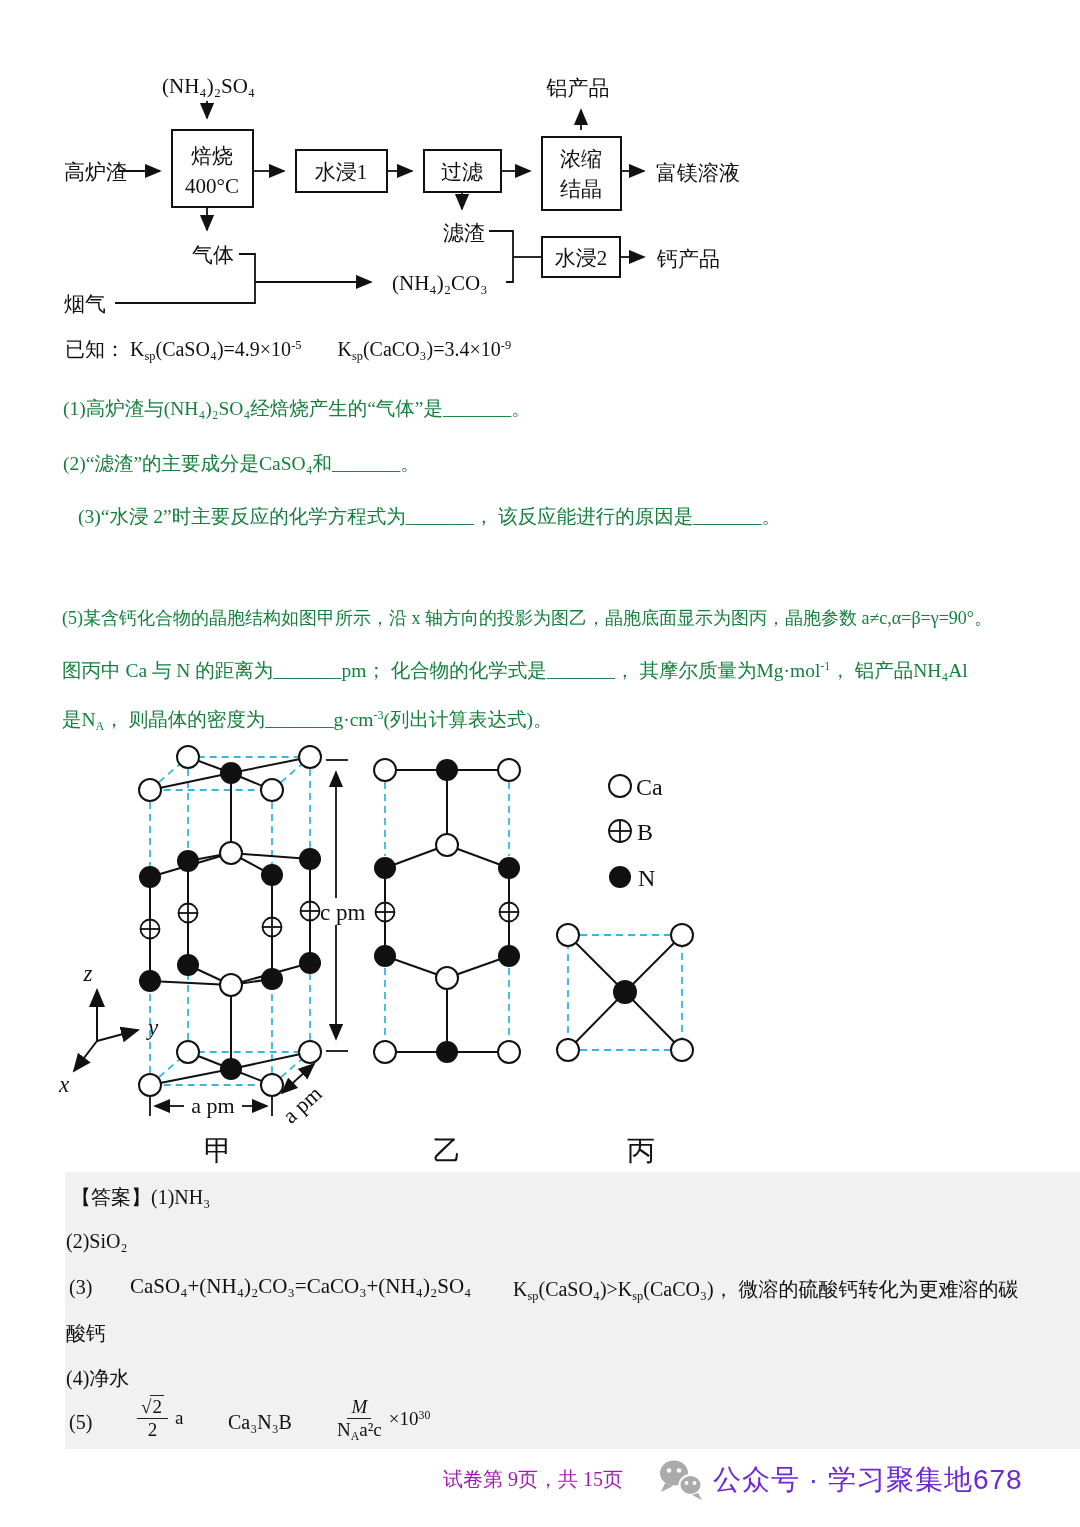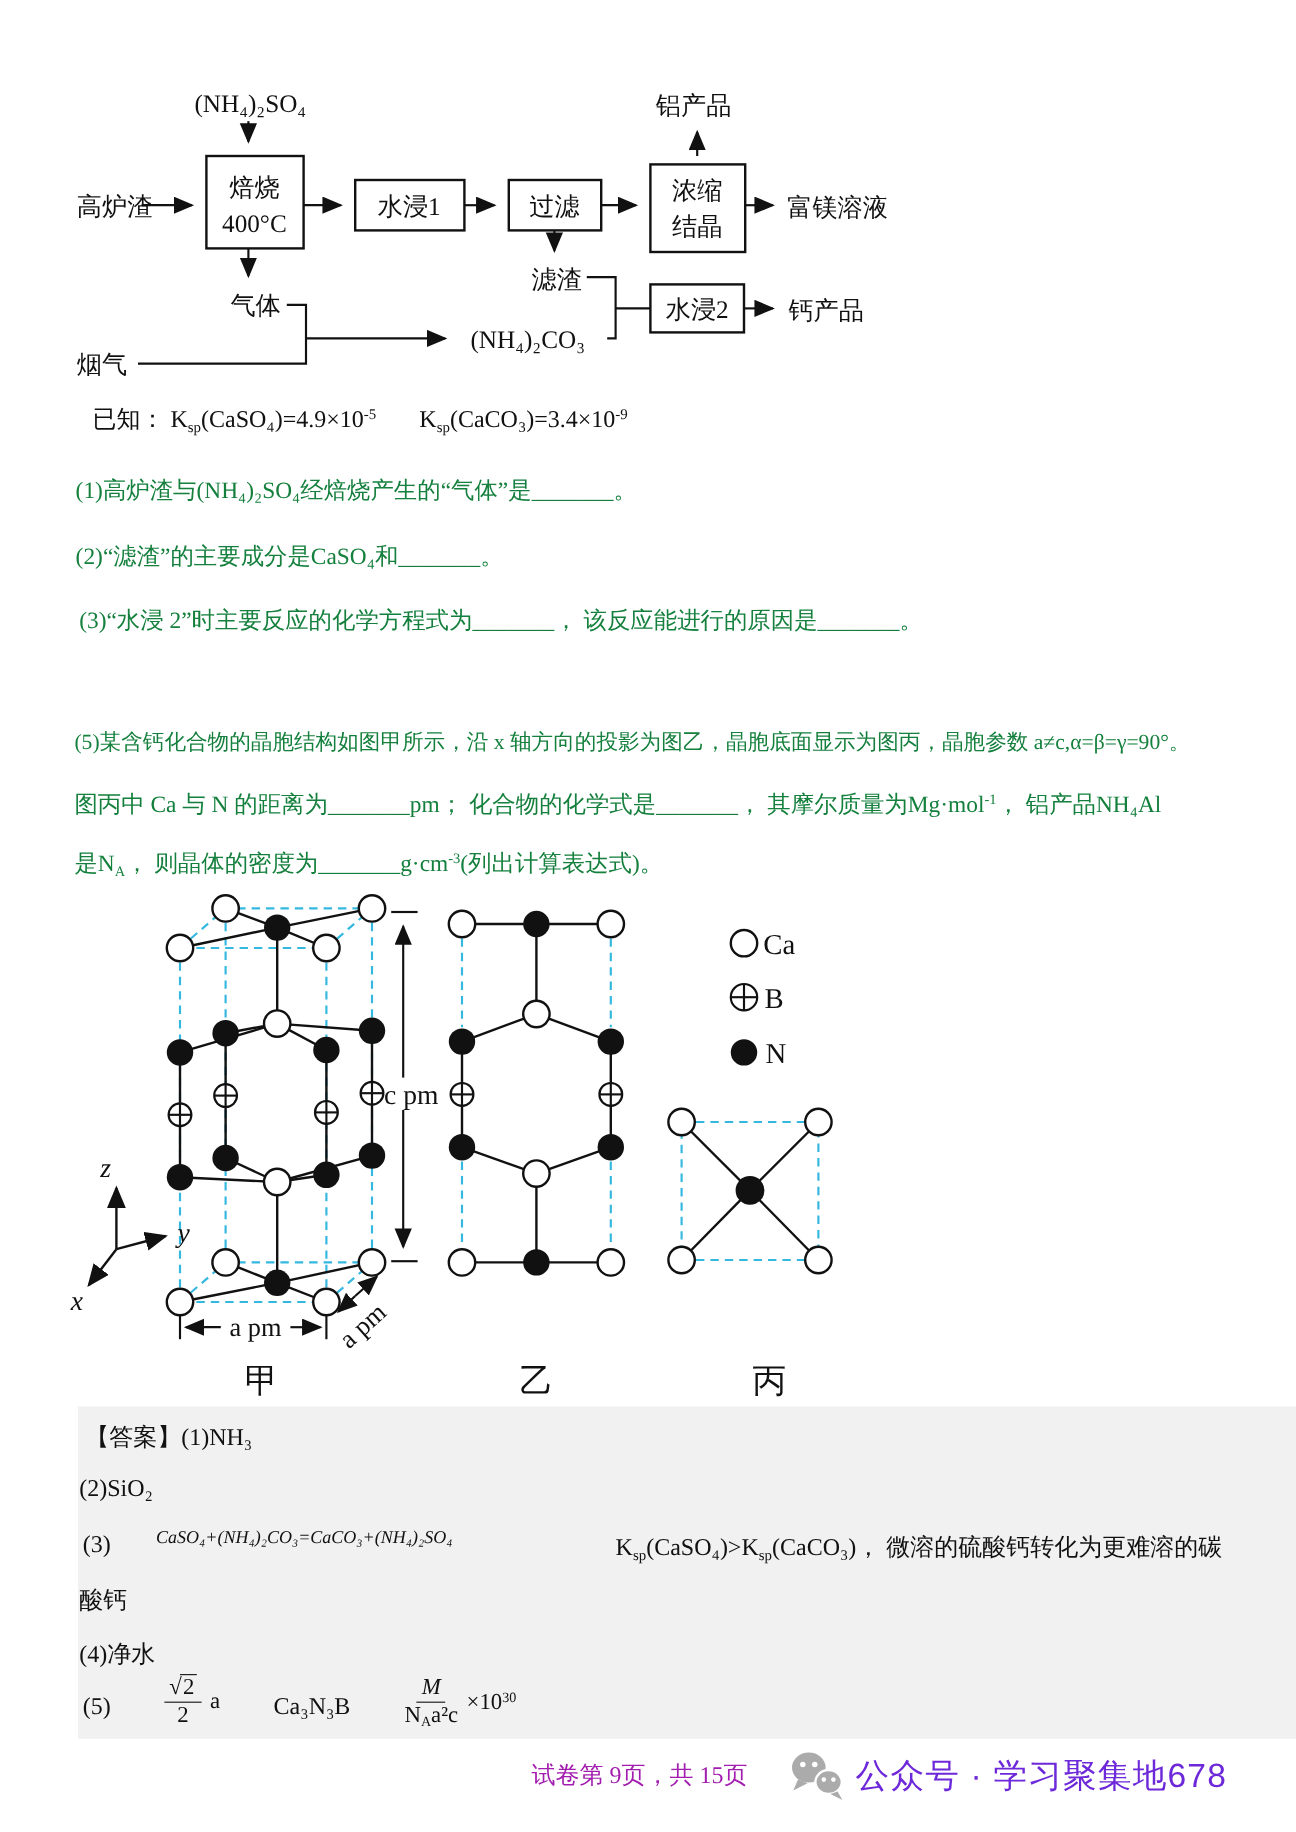--- a/index.html
+++ b/index.html
@@ -4,25 +4,25 @@
 <style>
   html,body{margin:0;padding:0;background:#ffffff;}
   .page{position:relative;width:1080px;height:1527px;background:#fff;overflow:hidden;
         font-family:"Liberation Serif","DejaVu Serif",serif;color:#111;}
   svg text{font-family:"Liberation Serif","DejaVu Serif",serif;fill:#111;}
   .abs{position:absolute;}
   .tline{position:absolute;font-size:19.5px;white-space:nowrap;color:#15803d;}
   .tline-sm{font-size:18px;}
   sub{font-size:0.62em;vertical-align:-0.3em;}
   sup{font-size:0.62em;vertical-align:0.55em;}
-  .known-row{position:absolute;left:65px;top:336px;font-size:20px;white-space:nowrap;margin-left:12px;}
+  .known-row{position:absolute;left:65px;top:336px;font-size:20px;white-space:nowrap;}
   .kgap{display:inline-block;width:26px;}
   .ansbox{position:absolute;left:65px;top:1172px;width:1029px;height:277px;background:#f1f1f1;}
   .al{position:absolute;font-size:20px;white-space:nowrap;color:#111;}
-  .eq{font-size:15px;font-style:italic;}
+  .eq{font-size:21px;}
   .frac-row{display:flex;align-items:center;gap:7px;}
   .frac{display:inline-flex;flex-direction:column;align-items:center;font-size:19px;}
   .frac .num{border-bottom:1.6px solid #222;padding:0 4px;line-height:1.15;}
   .frac .den{line-height:1.15;}
   .radicand{border-top:1.6px solid #222;padding:0 2px;margin-left:-1px;}
   .fsuffix{font-size:19px;}
   .footer-page{position:absolute;left:443px;top:1466px;font-size:20px;color:#a21caf;}
   .watermark{position:absolute;left:658px;top:1459px;display:flex;align-items:center;gap:9px;}
   .watermark span{font-family:"Liberation Sans","DejaVu Sans",sans-serif;font-size:28px;
                   color:#6d28d9;letter-spacing:1px;white-space:nowrap;}
@@ -84,21 +84,21 @@
 
   <div class="known-row">
     <span>已知：</span>
     <span><span>K</span><sub>sp</sub><span>(CaSO₄)=4.9×10</span><sup>-5</sup></span>
     <span class="kgap"></span>
     <span><span>K</span><sub>sp</sub><span>(CaCO₃)=3.4×10</span><sup>-9</sup></span>
   </div>
 
   <div class="tline" style="left:63px;top:395px">(1)高炉渣与(NH₄)₂SO₄经焙烧产生的“气体”是_______。</div>
   <div class="tline" style="left:63px;top:450px">(2)“滤渣”的主要成分是CaSO₄和_______。</div>
-  <div class="tline" style="left:66px;top:503px">(3)“水浸 2”时主要反应的化学方程式为_______， 该反应能进行的原因是_______。</div>
+  <div class="tline" style="left:78px;top:503px">(3)“水浸 2”时主要反应的化学方程式为_______， 该反应能进行的原因是_______。</div>
   <div class="tline tline-sm" style="left:62px;top:606px">(5)某含钙化合物的晶胞结构如图甲所示，沿 x 轴方向的投影为图乙，晶胞底面显示为图丙，晶胞参数 a≠c,α=β=γ=90°。</div>
   <div class="tline" style="left:62px;top:657px"><span>图丙中 Ca 与 N 的距离为_______pm； 化合物的化学式是_______， 其摩尔质量为Mg·mol</span><sup>-1</sup><span>， 铝产品NH₄Al</span></div>
   <div class="tline" style="left:62px;top:706px"><span>是N</span><sub>A</sub><span>， 则晶体的密度为_______g·cm</span><sup>-3</sup><span>(列出计算表达式)。</span></div>
 
   <svg class="abs" style="left:40px;top:735px" width="700" height="435" viewBox="40 735 700 435">
     <defs>
       <marker id="ahf" markerWidth="11" markerHeight="9" refX="8.5" refY="4" orient="auto">
         <path d="M0,0 L9.5,4 L0,8 Z" fill="#111"></path>
       </marker>
     </defs>

